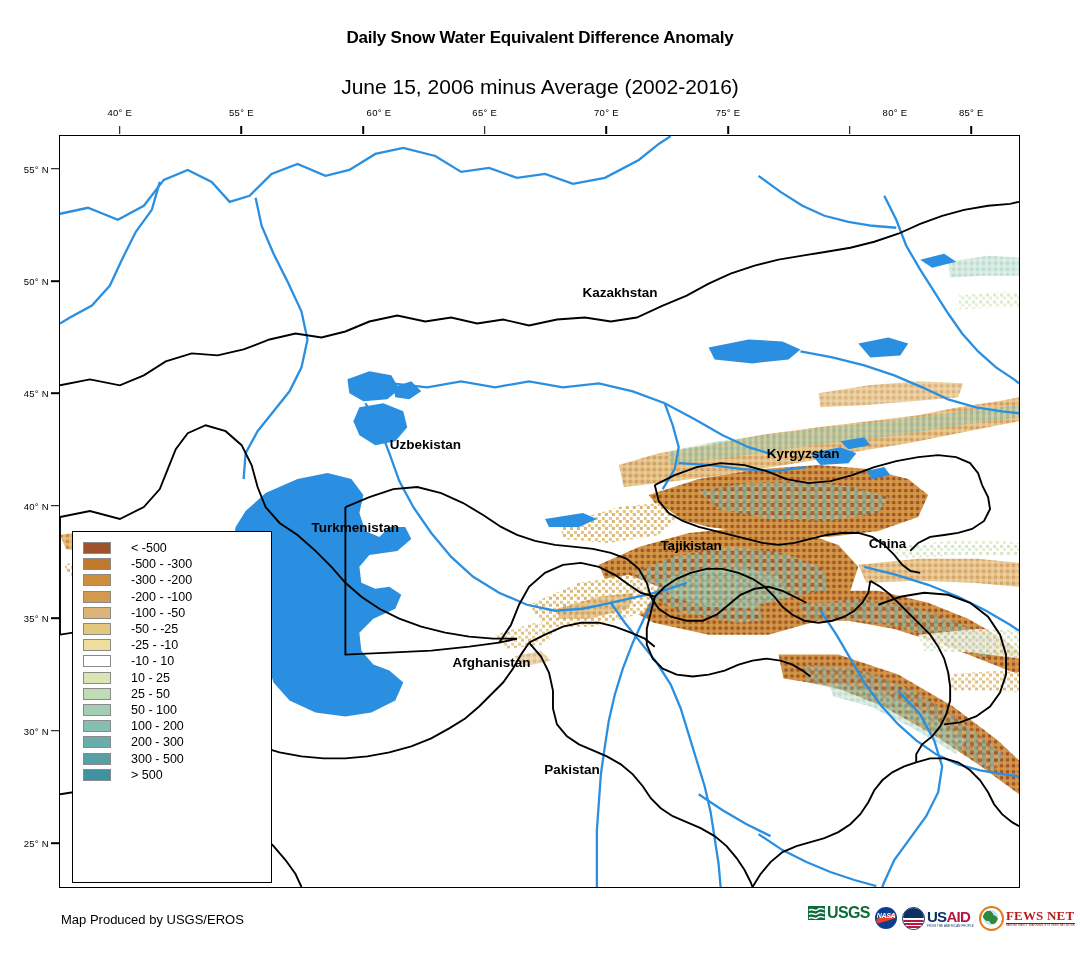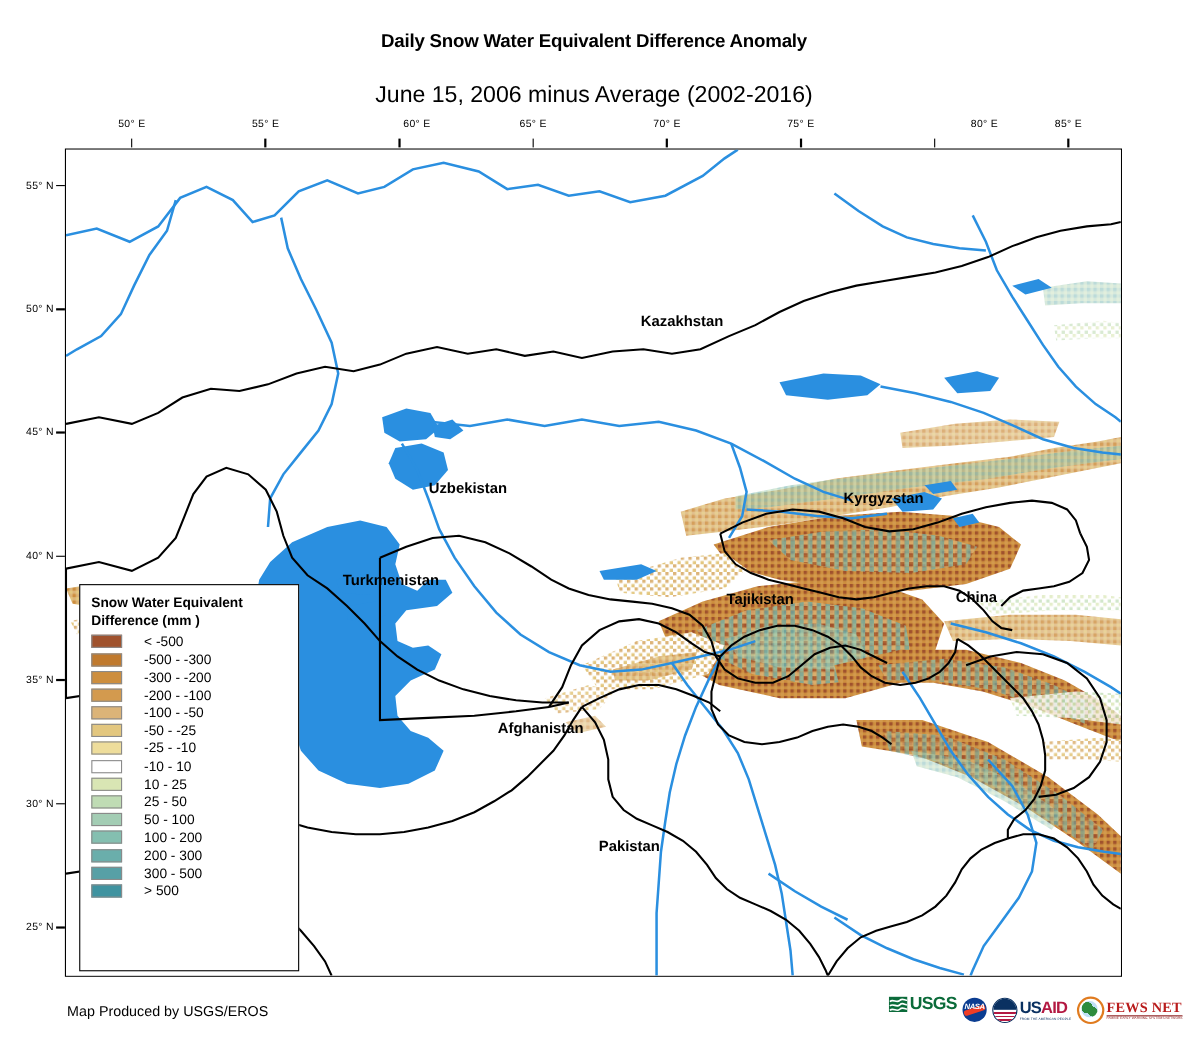--- a/index.html
+++ b/index.html
@@ -362,21 +362,21 @@
   <div class="country" style="left:38.1%;top:41.0%;">Uzbekistan</div>
   <div class="country" style="left:30.8%;top:52.1%;">Turkmenistan</div>
   <div class="country" style="left:77.5%;top:42.2%;">Kyrgyzstan</div>
   <div class="country" style="left:65.8%;top:54.5%;">Tajikistan</div>
   <div class="country" style="left:86.3%;top:54.2%;">China</div>
   <div class="country" style="left:45.0%;top:70.0%;">Afghanistan</div>
   <div class="country" style="left:53.4%;top:84.3%;">Pakistan</div>
 </div>
 
 <div id="lon-axis">
-    <div class="lon-label" style="left: 119.823px; top: 107px;">50° E</div>
+    <div class="lon-label" style="left: 119.823px; top: 107px;">40° E</div>
     <div class="lon-tick" style="left: 119.823px; top: 126px;"></div>
     <div class="lon-label" style="left: 241.468px; top: 107px;">55° E</div>
     <div class="lon-tick" style="left: 241.468px; top: 126px;"></div>
     <div class="lon-label" style="left: 379px; top: 107px;">60° E</div>
     <div class="lon-tick" style="left: 363.114px; top: 126px;"></div>
     <div class="lon-label" style="left: 484.759px; top: 107px;">65° E</div>
     <div class="lon-tick" style="left: 484.759px; top: 126px;"></div>
     <div class="lon-label" style="left: 606.405px; top: 107px;">70° E</div>
     <div class="lon-tick" style="left: 606.405px; top: 126px;"></div>
     <div class="lon-label" style="left: 728.051px; top: 107px;">75° E</div>
@@ -397,24 +397,20 @@
     <div class="lat-tick" style="left: 51px; top: 505.881px;"></div>
     <div class="lat-label" style="left: 13px; top: 393.493px; width: 36px;">45° N</div>
     <div class="lat-tick" style="left: 51px; top: 393.493px;"></div>
     <div class="lat-label" style="left: 13px; top: 281.104px; width: 36px;">50° N</div>
     <div class="lat-tick" style="left: 51px; top: 281.104px;"></div>
     <div class="lat-label" style="left: 13px; top: 168.716px; width: 36px;">55° N</div>
     <div class="lat-tick" style="left: 51px; top: 168.716px;"></div>
   </div>
 
 <div id="legend">
-  <div id="legend-title">
-    <div>Snow Water Equivalent</div>
-    <div>Difference (mm )</div>
-  </div>
   <div id="legend-rows">
       <div class="legend-row">
         <div class="swatch" style="background: rgb(160, 82, 45);"></div>
         <div class="legend-label">&lt; -500</div>
       </div>
       <div class="legend-row">
         <div class="swatch" style="background: rgb(192, 122, 46);"></div>
         <div class="legend-label">-500 - -300</div>
       </div>
       <div class="legend-row">

